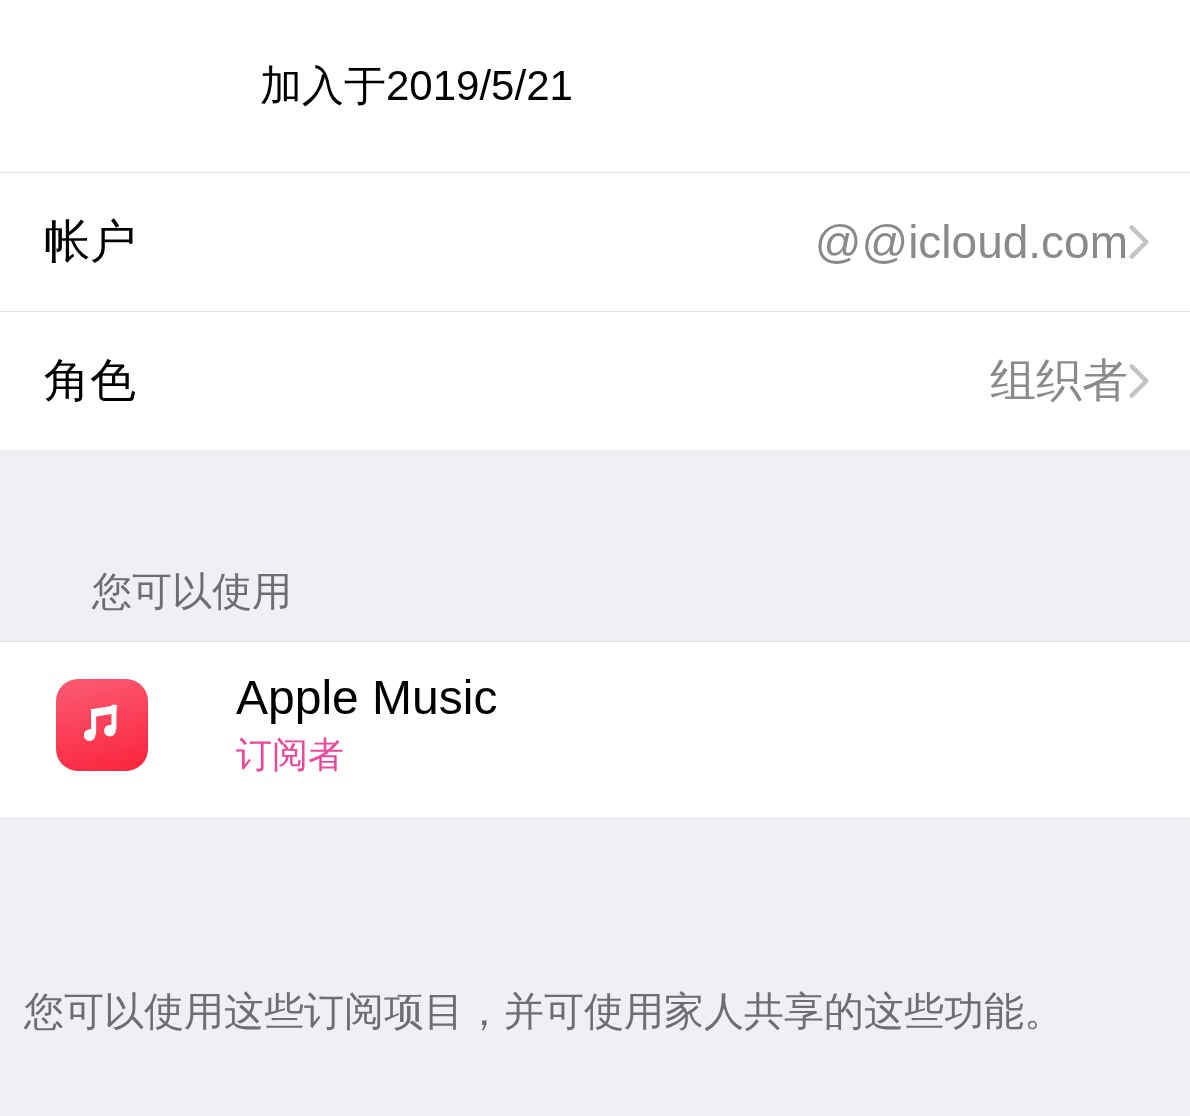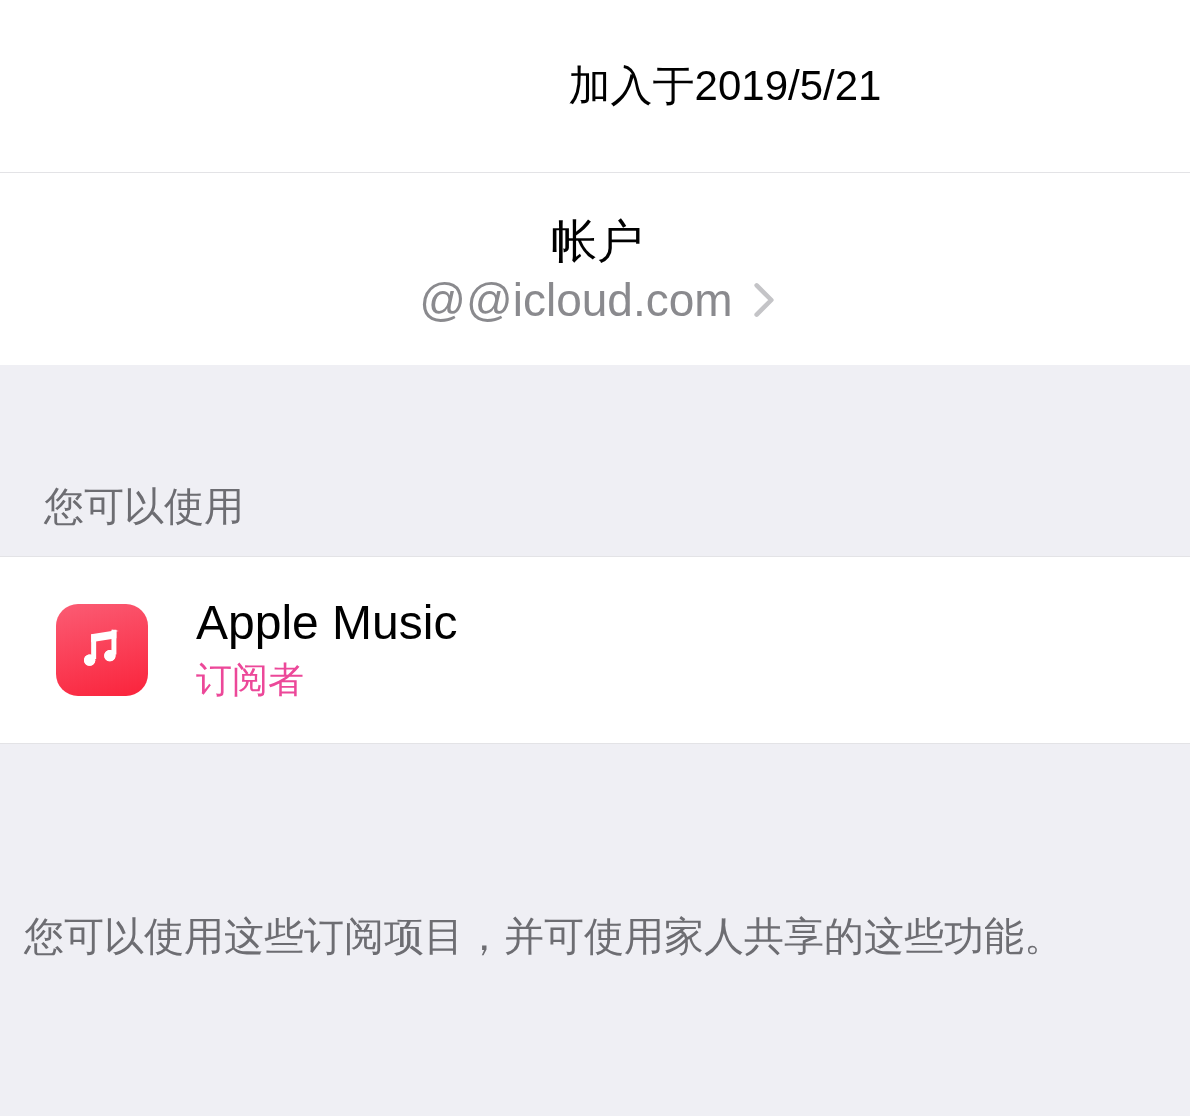--- a/index.html
+++ b/index.html
@@ -17,76 +17,74 @@
     .header-white {
       background: #ffffff;
       padding-top: 58px;
       padding-bottom: 58px;
       padding-left: 260px;
     }
     .joined-date {
       font-size: 42px;
       color: #000000;
       font-weight: 400;
-      text-align: center;
     }
     .list-section {
       background: #ffffff;
     }
     .list-row {
       display: flex;
       align-items: center;
       justify-content: space-between;
       padding: 38px 40px 38px 44px;
       border-top: 1px solid #e3e3e6;
-      flex-direction: column;
     }
     .list-row:first-child {
       border-top: 1px solid #e3e3e6;
     }
     .row-label {
       font-size: 46px;
       color: #000000;
       font-weight: 400;
     }
     .row-value-wrap {
       display: flex;
       align-items: center;
-      gap: 20px;
     }
     .row-value {
       font-size: 46px;
       color: #8a8a8e;
       font-weight: 400;
     }
     .chevron {
       color: #c4c4c7;
       display: flex;
       align-items: center;
     }
     .chevron svg {
       width: 22px;
       height: 38px;
     }
     .section-header {
       padding: 0 44px 22px 44px;
       font-size: 40px;
       color: #6d6d72;
       font-weight: 400;
+      margin-left: 48px;
     }
     .section-header-wrap {
       background: #efeff4;
       padding-top: 114px;
     }
     .app-row {
       background: #ffffff;
       display: flex;
       align-items: center;
-      padding: 38px 44px 38px 56px;
-      gap: 48px;
+      padding: 28px 44px 38px 56px;
+      gap: 88px;
       border-top: 1px solid #e3e3e6;
       border-bottom: 1px solid #e3e3e6;
     }
     .app-icon {
       width: 92px;
       height: 92px;
       border-radius: 22px;
       background: linear-gradient(165deg, #fb5c74 0%, #fa233b 100%);
       display: flex;
       align-items: center;
@@ -132,20 +130,31 @@
     <div class="row-label">帐户</div>
     <div class="row-value-wrap">
       <div class="row-value">@@icloud.com</div>
       <div class="chevron">
         <svg viewBox="0 0 12 20" fill="none">
           <path d="M2 2 L10 10 L2 18" stroke="currentColor" stroke-width="2.5" stroke-linecap="round" stroke-linejoin="round"></path>
         </svg>
       </div>
     </div>
   </div>
+  <div class="list-row">
+    <div class="row-label">角色</div>
+    <div class="row-value-wrap">
+      <div class="row-value">组织者</div>
+      <div class="chevron">
+        <svg viewBox="0 0 12 20" fill="none">
+          <path d="M2 2 L10 10 L2 18" stroke="currentColor" stroke-width="2.5" stroke-linecap="round" stroke-linejoin="round"></path>
+        </svg>
+      </div>
+    </div>
+  </div>
 </div>
 
 <div class="section-header-wrap">
   <div class="section-header">您可以使用</div>
 </div>
 
 <div class="app-row">
   <div class="app-icon">
     <svg viewBox="0 0 24 24" fill="#ffffff">
       <path d="M19.5 3.5 L9 5.2 L9 16.5 C9 17.88 7.88 19 6.5 19 C5.12 19 4 17.88 4 16.5 C4 15.12 5.12 14 6.5 14 C6.85 14 7.18 14.07 7.48 14.2 L7.48 7.5 L18 5.8 L18 14.5 C18 15.88 16.88 17 15.5 17 C14.12 17 13 15.88 13 14.5 C13 13.12 14.12 12 15.5 12 C15.85 12 16.18 12.07 16.48 12.2 L16.48 3 L19.5 3.5 Z" fill="#ffffff"></path>

